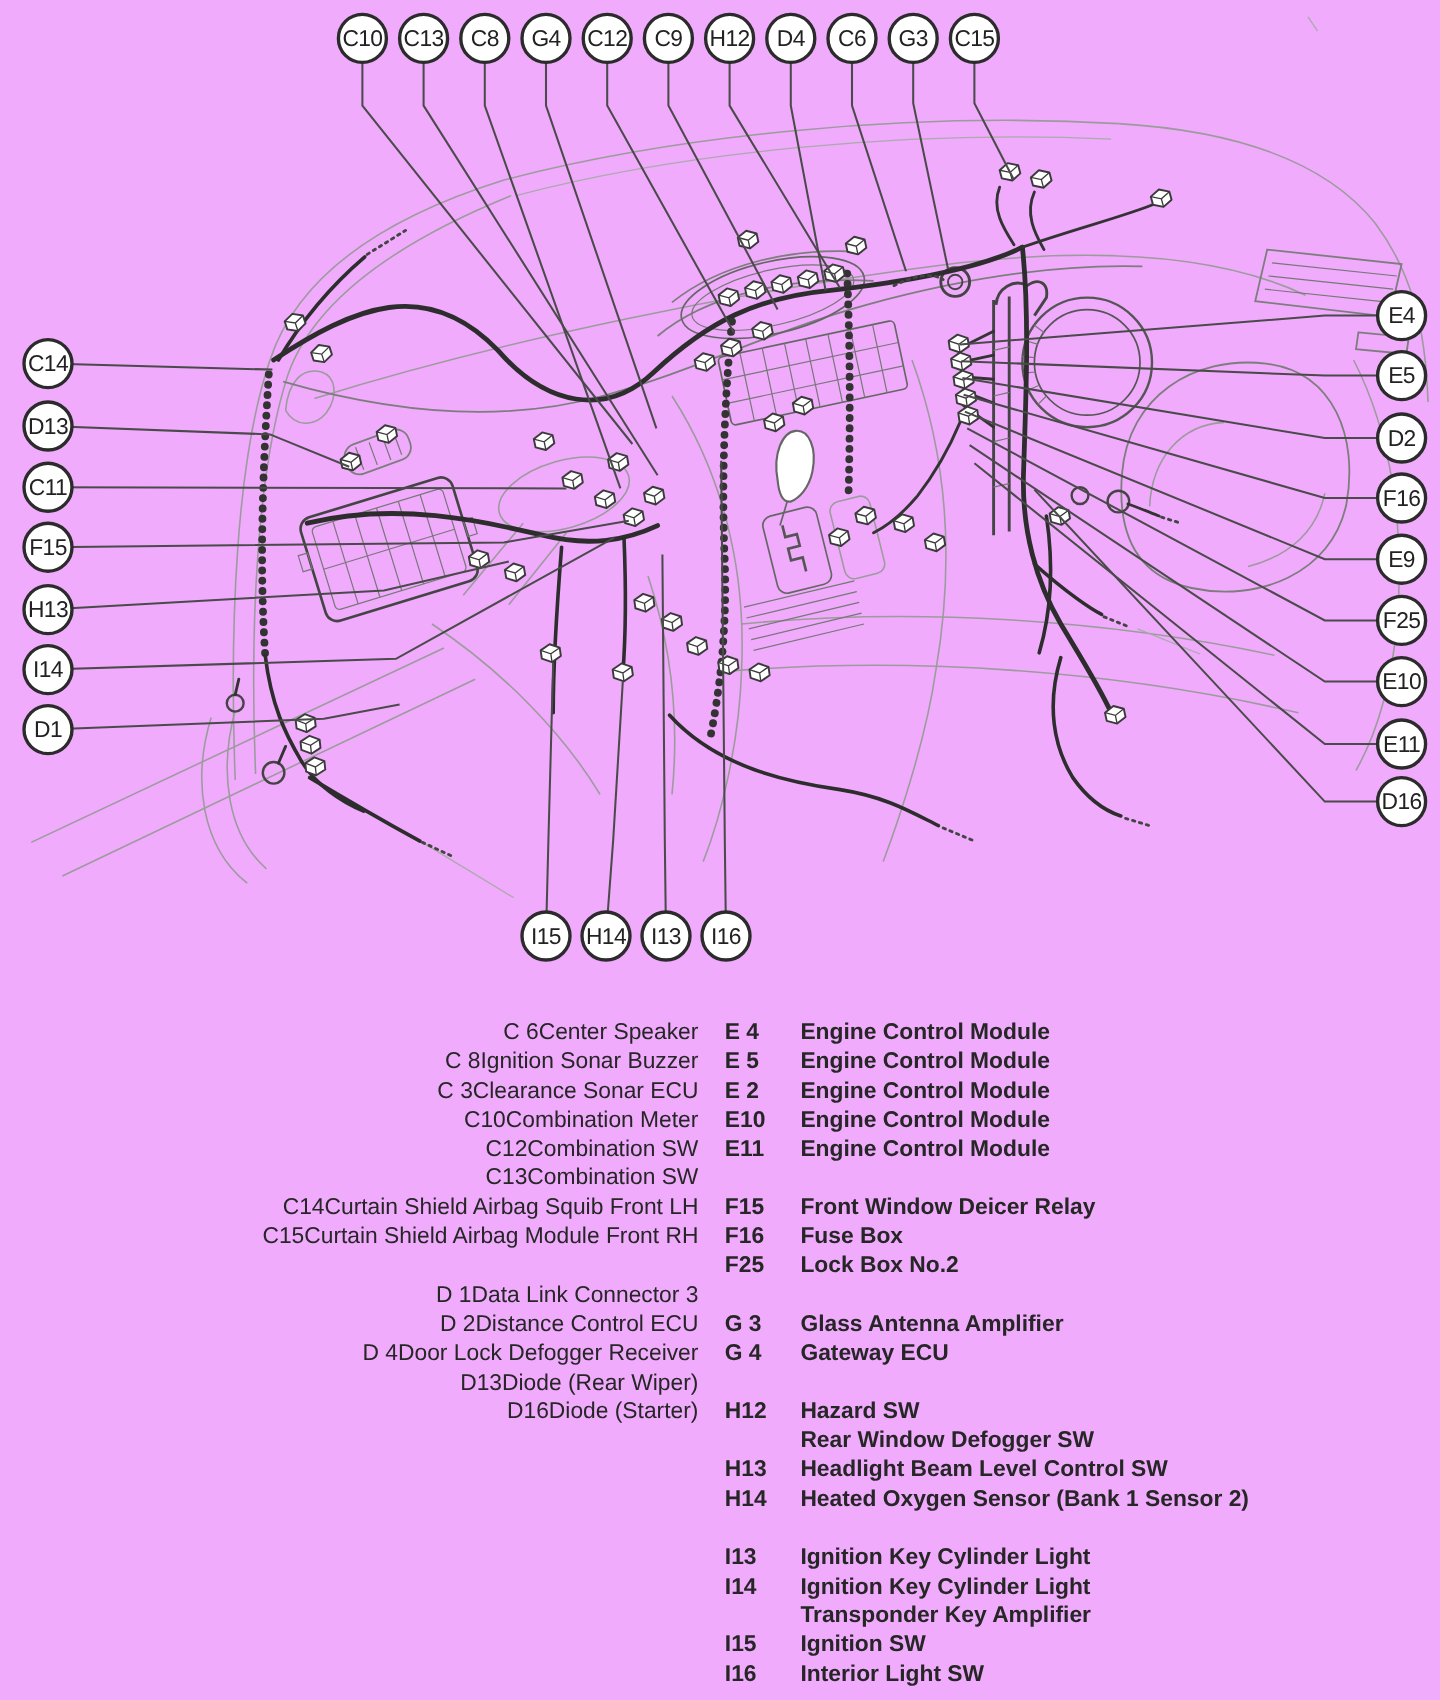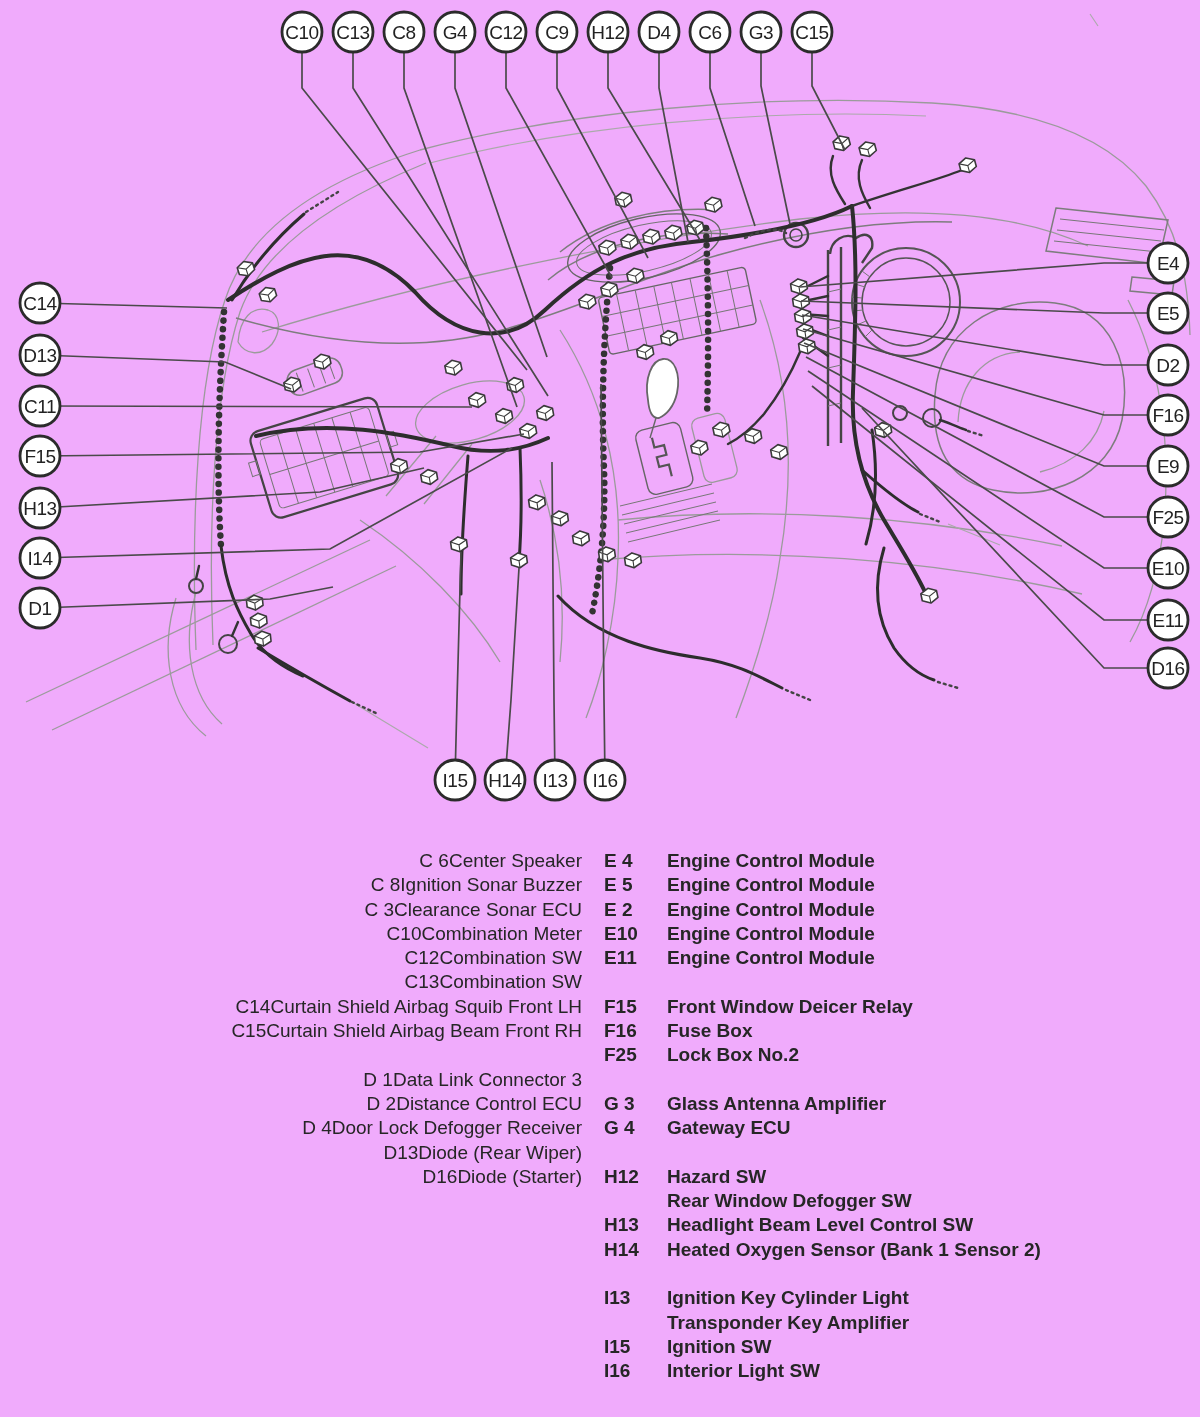--- a/index.html
+++ b/index.html
@@ -378,21 +378,21 @@
 </svg>
 
 <div class="legend-col left">
   <div class="lrow"><span class="lcode">C 6</span><span class="lname">Center Speaker</span></div>
   <div class="lrow"><span class="lcode">C 8</span><span class="lname">Ignition Sonar Buzzer</span></div>
   <div class="lrow"><span class="lcode">C 3</span><span class="lname">Clearance Sonar ECU</span></div>
   <div class="lrow"><span class="lcode">C10</span><span class="lname">Combination Meter</span></div>
   <div class="lrow"><span class="lcode">C12</span><span class="lname">Combination SW</span></div>
   <div class="lrow"><span class="lcode">C13</span><span class="lname">Combination SW</span></div>
   <div class="lrow"><span class="lcode">C14</span><span class="lname">Curtain Shield Airbag Squib Front LH</span></div>
-  <div class="lrow"><span class="lcode">C15</span><span class="lname">Curtain Shield Airbag Beam Front RH</span></div>
+  <div class="lrow"><span class="lcode">C15</span><span class="lname">Curtain Shield Airbag Module Front RH</span></div>
   <div class="lgap"></div>
   <div class="lrow"><span class="lcode">D 1</span><span class="lname">Data Link Connector 3</span></div>
   <div class="lrow"><span class="lcode">D 2</span><span class="lname">Distance Control ECU</span></div>
   <div class="lrow"><span class="lcode">D 4</span><span class="lname">Door Lock Defogger Receiver</span></div>
   <div class="lrow"><span class="lcode">D13</span><span class="lname">Diode (Rear Wiper)</span></div>
   <div class="lrow"><span class="lcode">D16</span><span class="lname">Diode (Starter)</span></div>
 </div>
 
 <div class="legend-col right">
   <div class="lrow"><span class="lcode">E 4</span><span class="lname">Engine Control Module</span></div>
@@ -407,18 +407,19 @@
   <div class="lgap"></div>
   <div class="lrow"><span class="lcode">G 3</span><span class="lname">Glass Antenna Amplifier</span></div>
   <div class="lrow"><span class="lcode">G 4</span><span class="lname">Gateway ECU</span></div>
   <div class="lgap"></div>
   <div class="lrow"><span class="lcode">H12</span><span class="lname">Hazard SW</span></div>
   <div class="lrow"><span class="lcode"></span><span class="lname">Rear Window Defogger SW</span></div>
   <div class="lrow"><span class="lcode">H13</span><span class="lname">Headlight Beam Level Control SW</span></div>
   <div class="lrow"><span class="lcode">H14</span><span class="lname">Heated Oxygen Sensor (Bank 1 Sensor 2)</span></div>
   <div class="lgap"></div>
   <div class="lrow"><span class="lcode">I13</span><span class="lname">Ignition Key Cylinder Light</span></div>
+  <div class="lrow"><span class="lcode">I14</span><span class="lname">Ignition Key Cylinder Light</span></div>
   <div class="lrow"><span class="lcode"></span><span class="lname">Transponder Key Amplifier</span></div>
   <div class="lrow"><span class="lcode">I15</span><span class="lname">Ignition SW</span></div>
   <div class="lrow"><span class="lcode">I16</span><span class="lname">Interior Light SW</span></div>
 </div>
 
 </div>
 
 </body></html>

